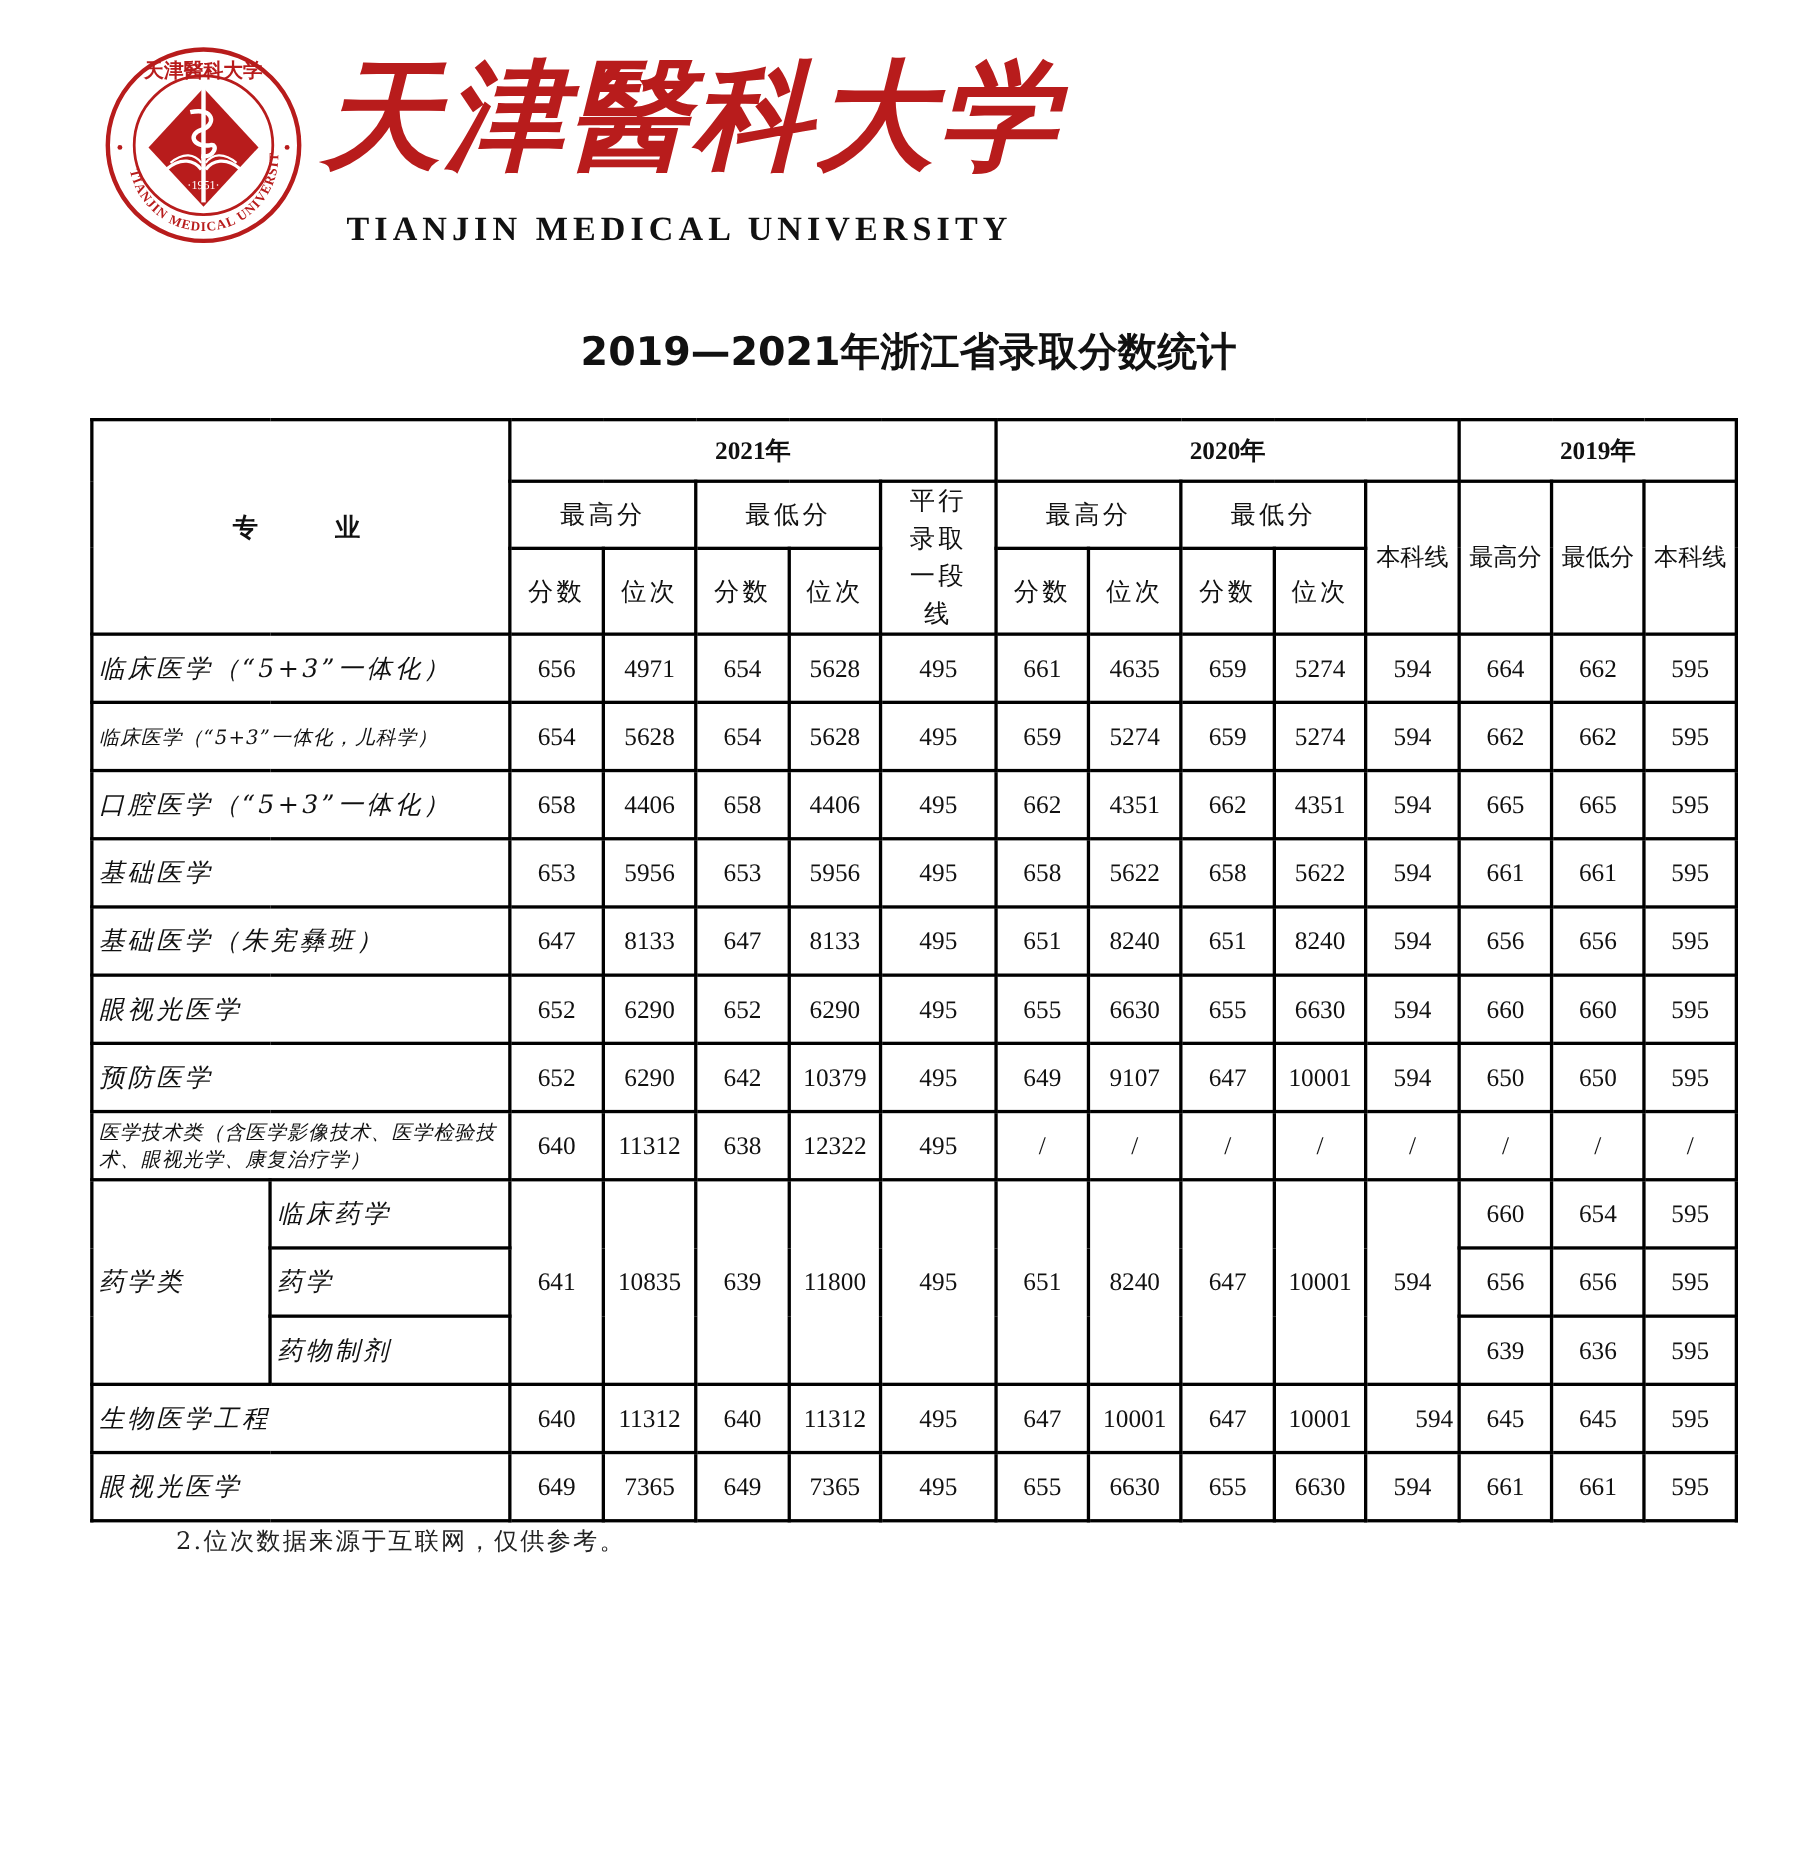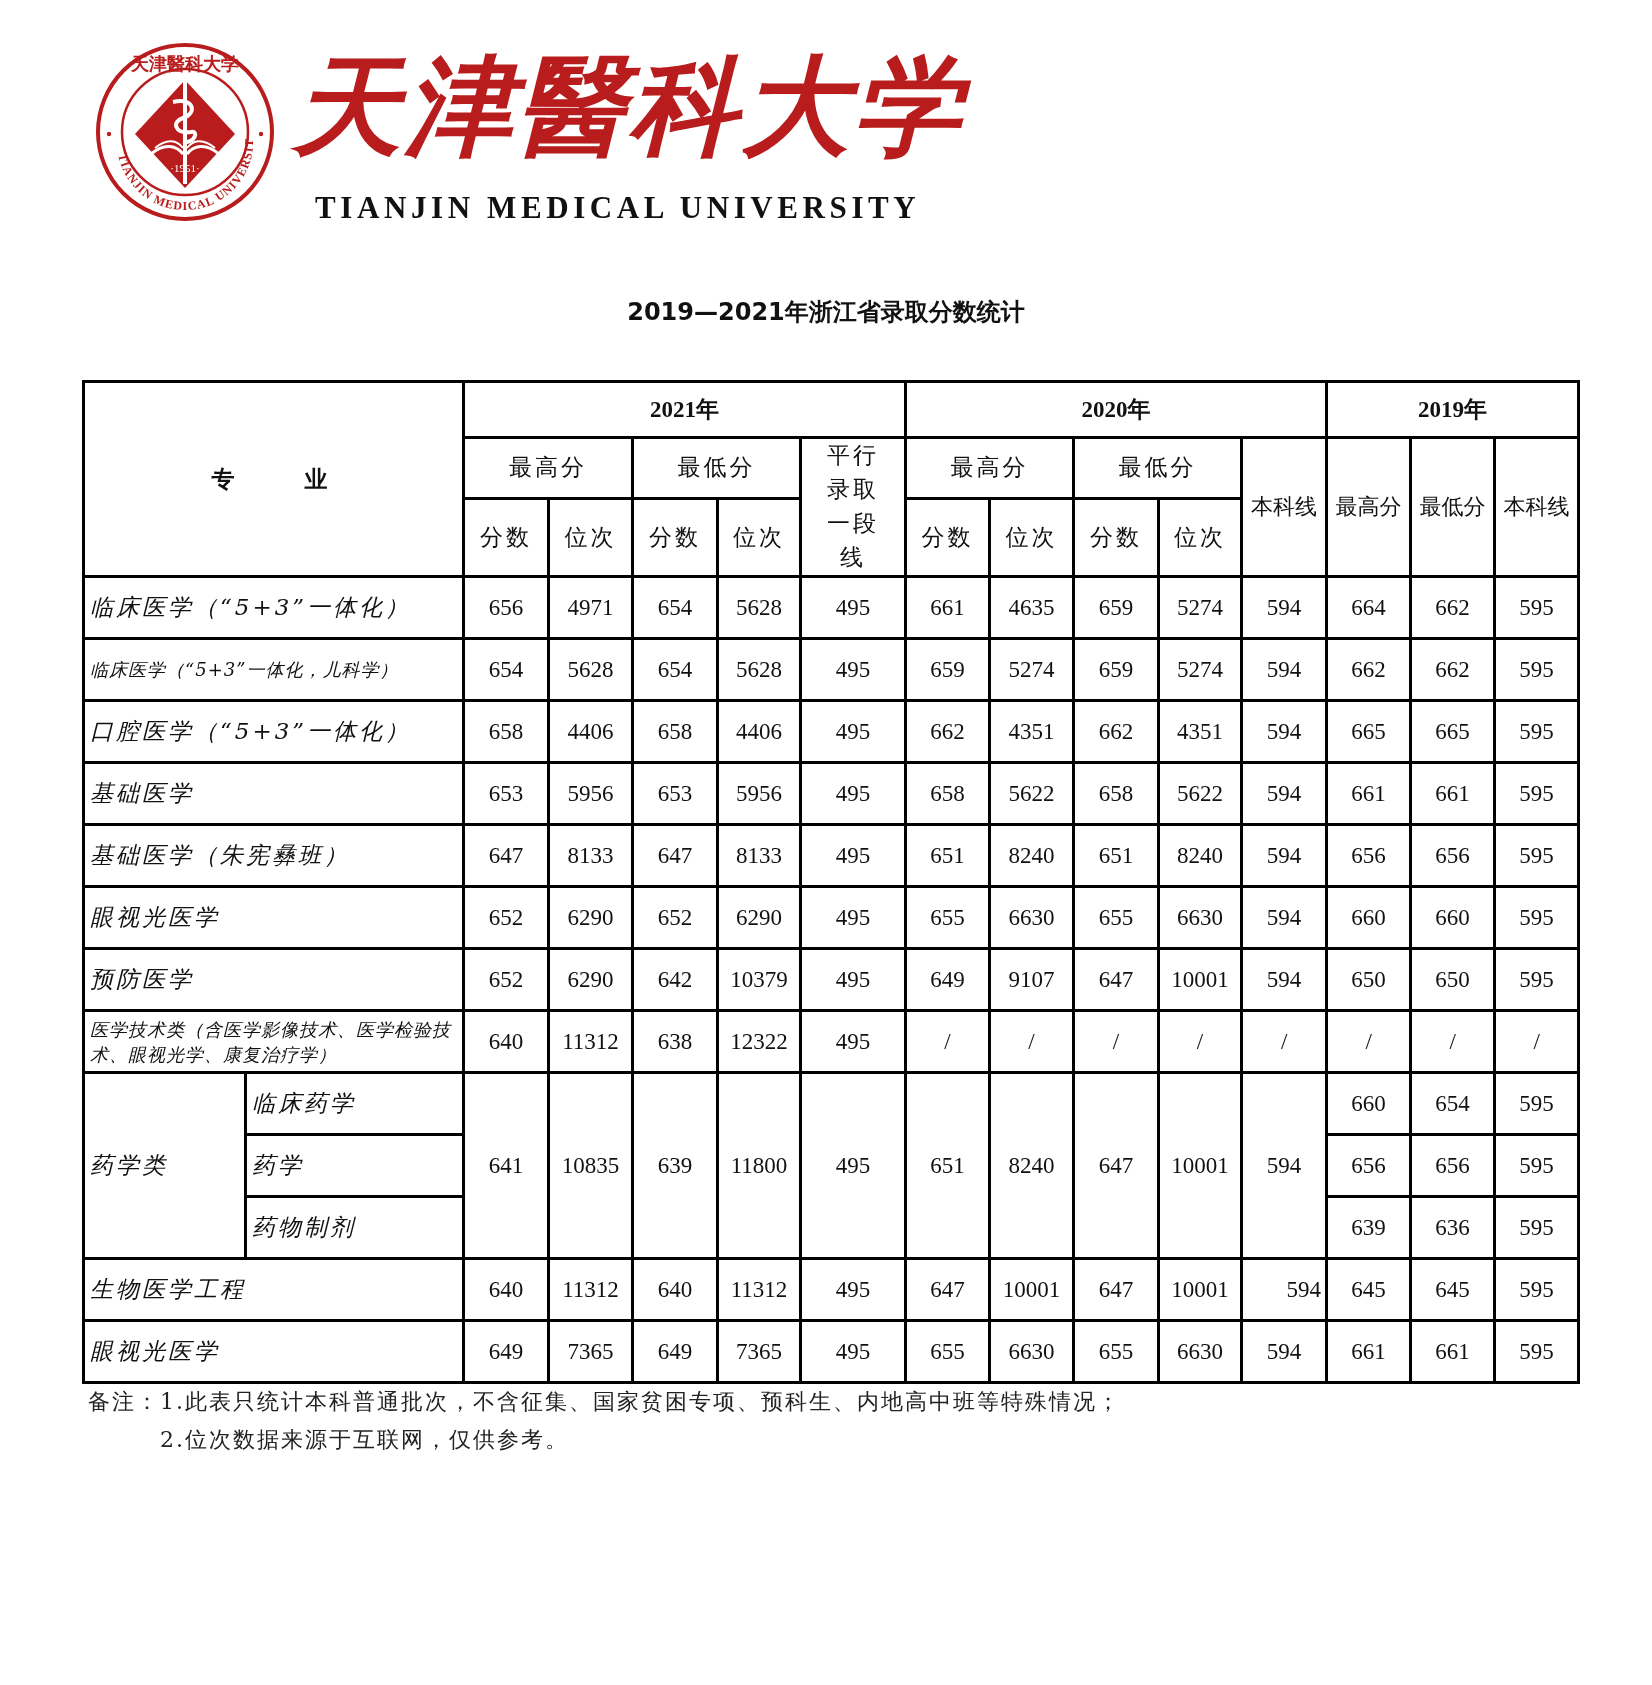--- a/index.html
+++ b/index.html
@@ -8,21 +8,21 @@
 
   .header { position: absolute; left: 95px; top: 40px; width: 840px; height: 190px; }
   .seal { position: absolute; left: 0; top: 2px; width: 180px; height: 180px; }
   .brand-cn { position: absolute; left: 198px; top: 6px; font-family: "DejaVu Serif", serif;
               font-size: 108px; line-height: 120px; color: #b81c1c; font-weight: bold;
               letter-spacing: 4px; white-space: nowrap; font-style: italic; }
   .brand-en { position: absolute; left: 220px; top: 150px; font-family: "Liberation Serif", serif;
               font-size: 31px; font-weight: bold; letter-spacing: 4.6px; color: #111; white-space: nowrap; }
 
   .title { position: absolute; left: 0; width: 1652px; top: 296px; text-align: center;
-           font-family: "DejaVu Sans", sans-serif; font-weight: bold; font-size: 24px; color: #111; }
+           font-family: "DejaVu Sans", sans-serif; font-weight: bold; font-size: 36px; color: #111; }
 
   table.grid { position: absolute; left: 82px; top: 380px; border-collapse: collapse;
                table-layout: fixed; width: 1495px; }
   table.grid td { border: 3px solid #000; text-align: center; vertical-align: middle;
                   padding: 0; font-family: "Liberation Serif", serif; font-size: 23px; }
   .hdr { font-family: "DejaVu Serif", serif; font-size: 23px; letter-spacing: 3px; }
   .year { font-family: "Liberation Serif", serif; font-weight: bold; font-size: 24px; }
   .major { text-align: left !important; padding-left: 5px !important; font-family: "DejaVu Serif", serif !important;
            font-size: 23px !important; letter-spacing: 3px; white-space: nowrap; font-style: italic; }
   .major.small { font-size: 18px !important; letter-spacing: 1px; }
@@ -296,15 +296,14 @@
         <td class="num">6630</td>
         <td class="num">594</td>
         <td class="num">661</td>
         <td class="num">661</td>
         <td class="num">595</td>
   </tr>
 </tbody>
   </table>
 
 <div class="notes">
-  <div>备注：1.此表只统计本科普通批次，不含征集、国家贫困专项、预科生、内地高中班等特殊情况；</div>
   <div class="n2">2.位次数据来源于互联网，仅供参考。</div>
 </div>
 
 </body></html>

